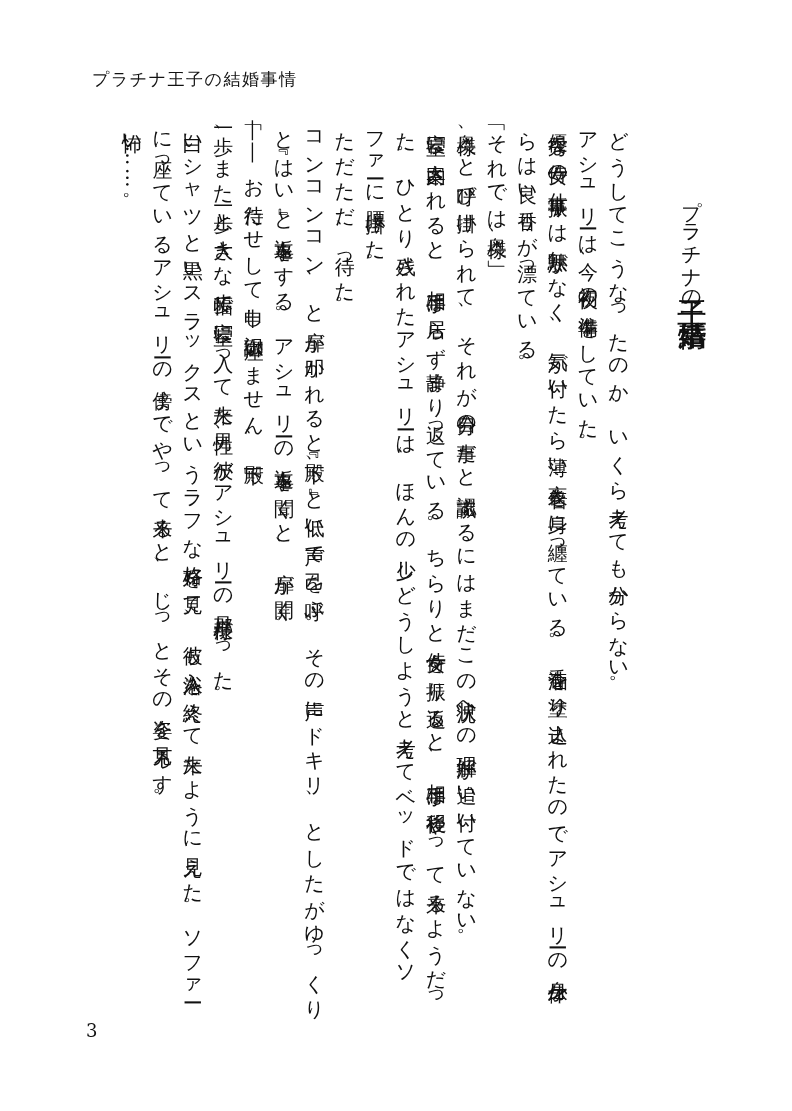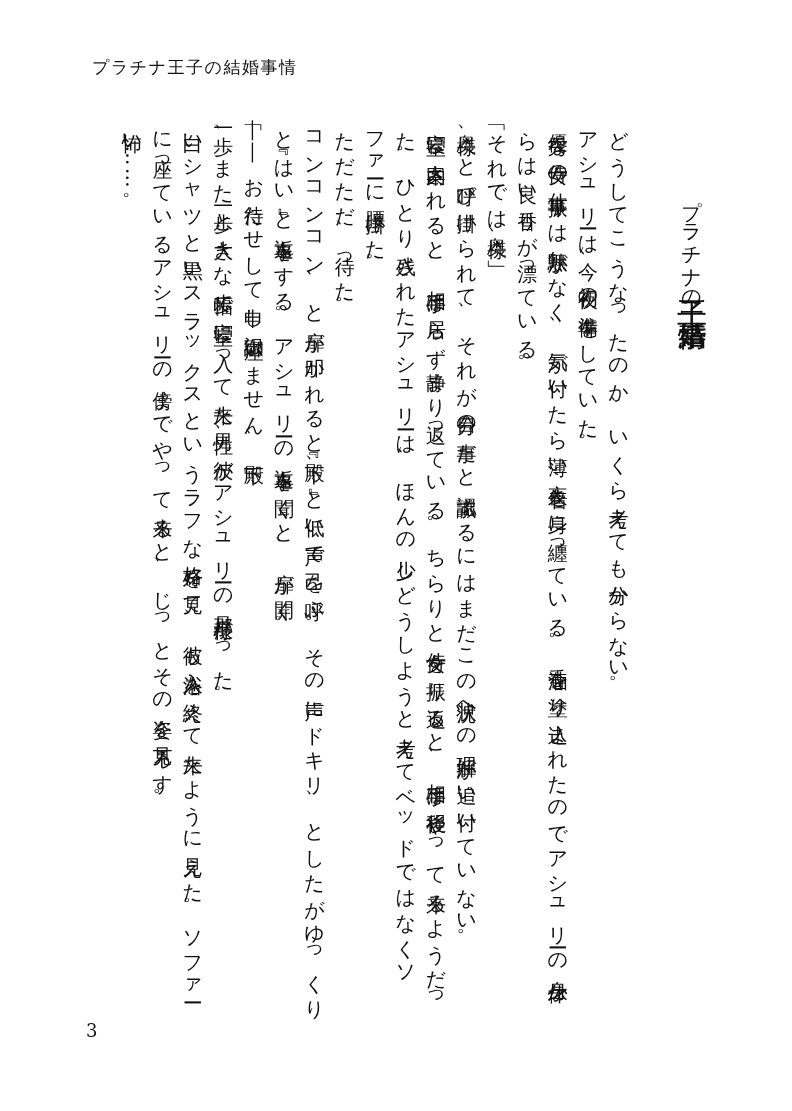--- a/index.html
+++ b/index.html
@@ -13,21 +13,21 @@
     height: 1111px;
     background: #ffffff;
     color: #111111;
     font-family: "DejaVu Serif", "Liberation Serif", serif;
     overflow: hidden;
   }
   
   .running-header {
     position: absolute;
     left: 92px;
-    top: 56px;
+    top: 68px;
     font-size: 17px;
     letter-spacing: 1.5px;
     white-space: nowrap;
   }
   
   .book-title {
     position: absolute;
     top: 186px;
     right: 85px;
     writing-mode: vertical-rl;

